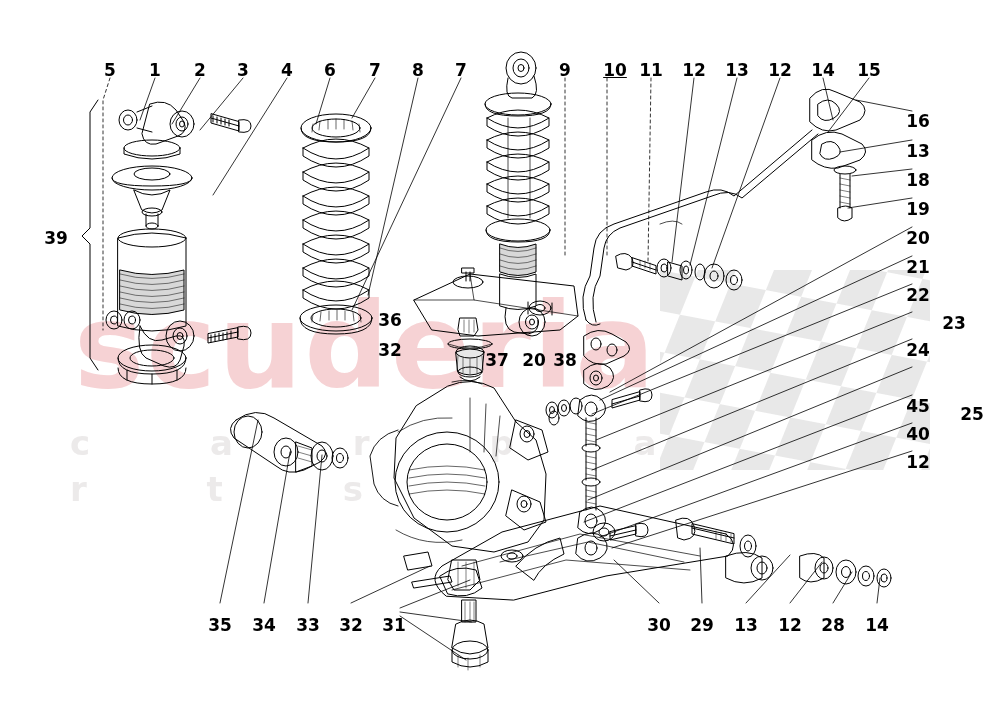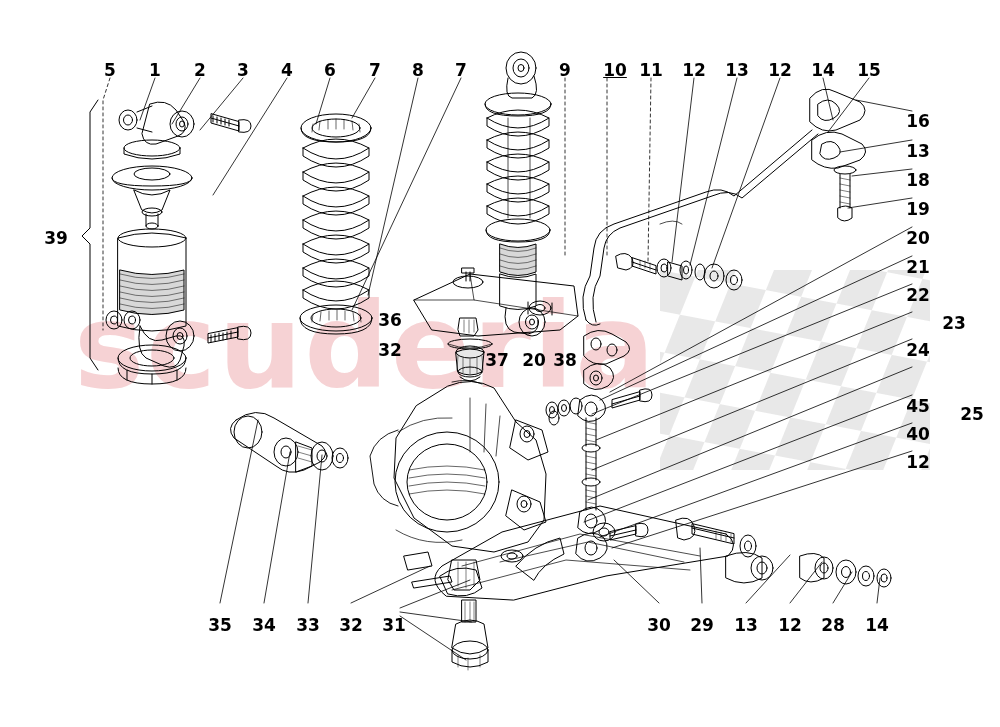--- a/index.html
+++ b/index.html
@@ -42,20 +42,21 @@
     line-height:17px;white-space:nowrap;
   }
   .lbl.ctr{transform:translateX(-50%);}
 </style>
 </head>
 <body>
 
 <div id="stage">
 
   <div class="wm" id="wm-scuderia" style="color: rgb(246, 210, 212);">scuderia</div>
+  <div class="wm" id="wm-carparts" style="color: rgb(236, 234, 234);">c a r p a r t s</div>
 
   <svg class="wm" id="wm-flag" viewBox="0 0 270 200">
     <defs>
       <pattern id="chk" width="76" height="76" patternUnits="userSpaceOnUse" patternTransform="skewX(-22) skewY(10)">
         <rect x="0" y="0" width="38" height="38" fill="#e4e4e4"></rect>
         <rect x="38" y="38" width="38" height="38" fill="#e4e4e4"></rect>
       </pattern>
     </defs>
     <rect x="-40" y="-20" width="340" height="240" fill="url(#chk)"></rect>
   </svg>

